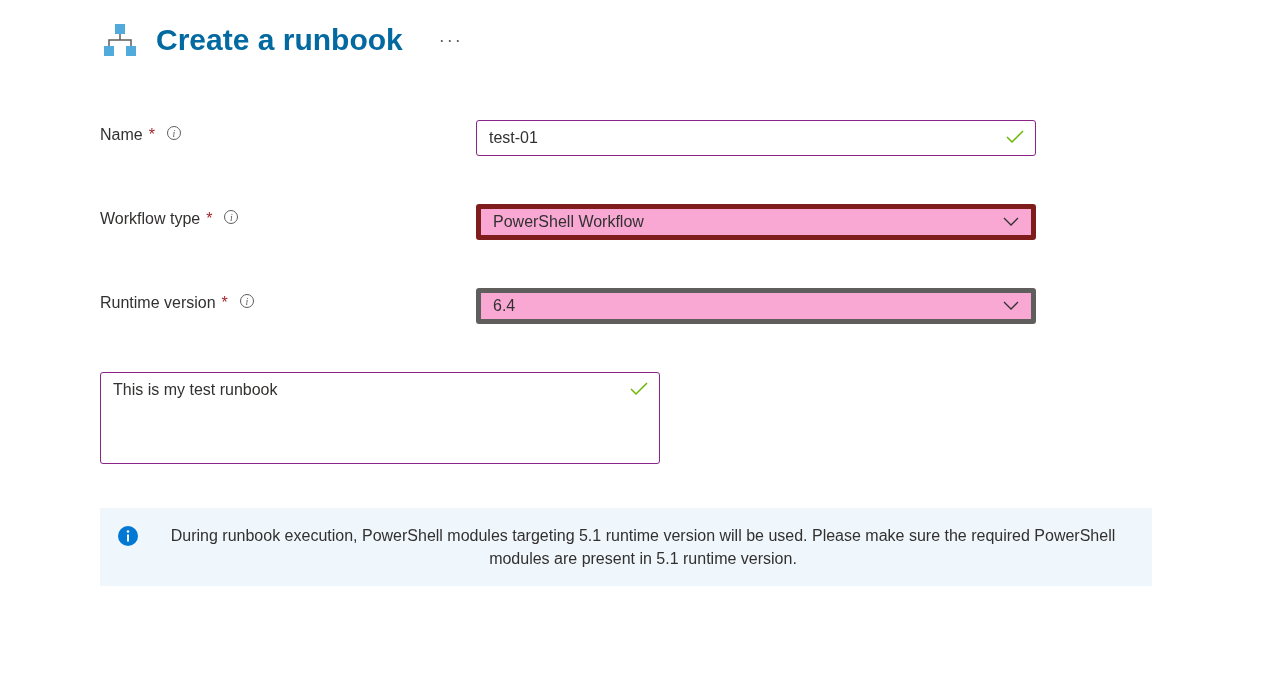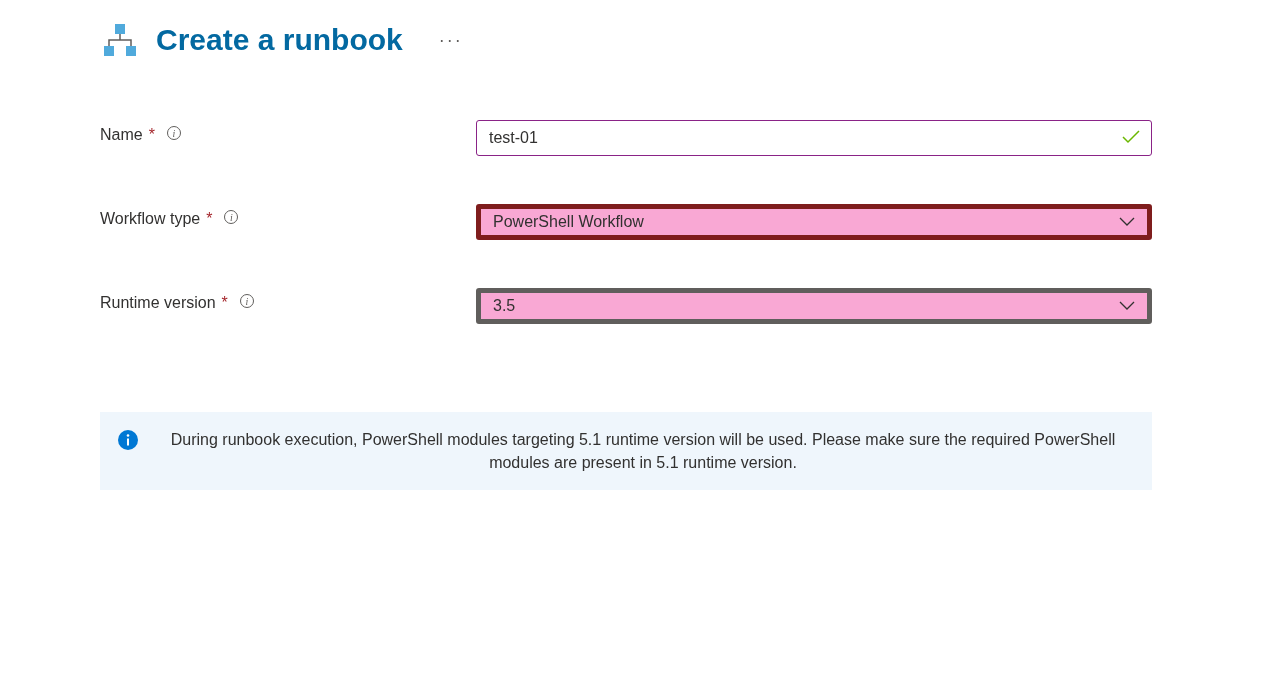--- a/index.html
+++ b/index.html
@@ -64,21 +64,21 @@
       align-items: center;
       justify-content: center;
       font-size: 10px;
       font-style: italic;
       font-family: Georgia, serif;
       color: #605e5c;
       cursor: default;
       margin-left: 6px;
     }
     .input-col {
-      width: 676px;
+      width: 560px;
       position: relative;
     }
     .text-input {
       width: 100%;
       height: 36px;
       border: 1px solid #8a2387;
       border-radius: 3px;
       padding: 0 40px 0 12px;
       font-size: 16px;
       color: #323130;
@@ -198,31 +198,39 @@
 </div>
 
 <div class="form-row">
   <div class="form-label-col">
     <span class="form-label">Runtime version</span>
     <span class="required">*</span>
     <span class="info-icon">i</span>
   </div>
   <div class="input-col">
     <div class="select-box plain-border">
-      <span>3.5</span>
+      <span>6.4</span>
       <span class="chevron">
         <svg width="16" height="10" viewBox="0 0 16 10">
             <path d="M1 1 L8 8 L15 1" stroke="#323130" stroke-width="1.3" fill="none"></path>
           </svg>
       </span>
     </div>
   </div>
 </div>
 
 <div class="form-row" style="margin-bottom:0">
+  <div class="input-col">
+    <textarea class="textarea" style="">This is my test runbook</textarea>
+    <span class="check-icon">
+      <svg width="18" height="14" viewBox="0 0 18 14">
+          <path d="M1 7 L6 12 L17 1" stroke="#6bb700" stroke-width="1.5" fill="none"></path>
+        </svg>
+    </span>
+  </div>
 </div>
 
 <div class="info-banner">
   <span class="info-banner-icon">
     <svg width="20" height="20" viewBox="0 0 20 20">
       <circle cx="10" cy="10" r="10" fill="#0078d4"></circle>
       <rect x="9" y="8.5" width="2" height="7" fill="#fff"></rect>
       <circle cx="10" cy="5.5" r="1.3" fill="#fff"></circle>
     </svg>
   </span>

